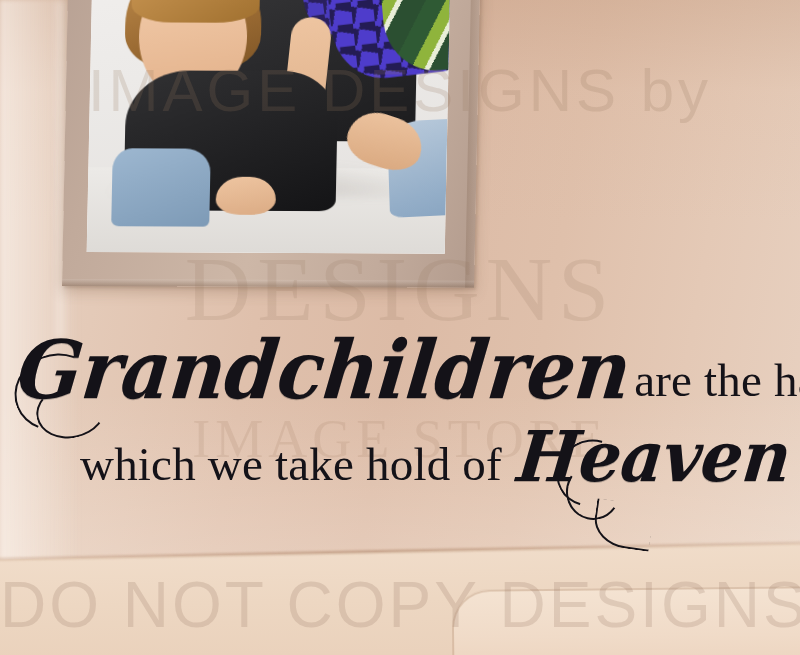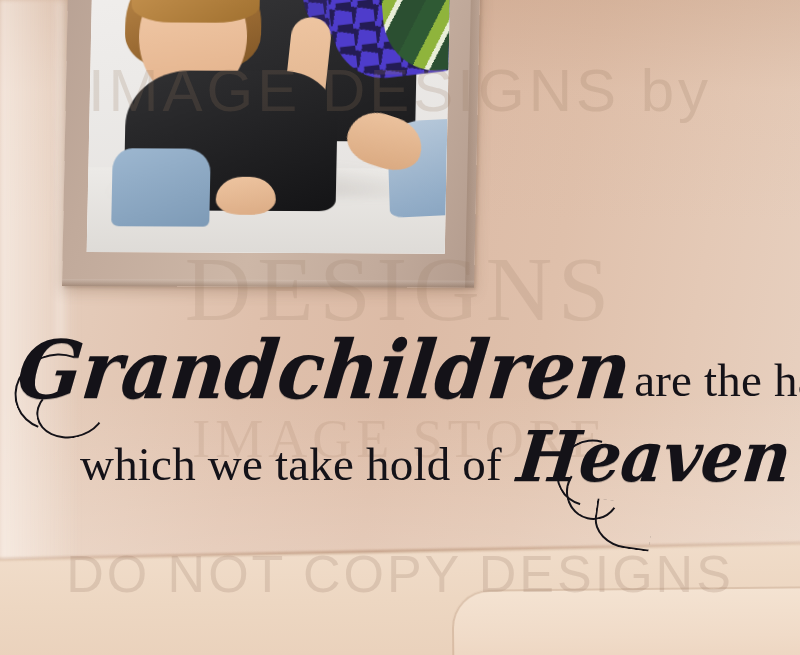--- a/index.html
+++ b/index.html
@@ -272,21 +272,21 @@
     font-family:"Liberation Sans", sans-serif;
     font-weight:400;
     color:rgba(152,118,96,.20);
     white-space:nowrap;
     user-select:none;
     letter-spacing:1px;
   }
   .wm-1{top:56px;font-size:60px;letter-spacing:4px;}
   .wm-2{top:236px;font-size:92px;letter-spacing:6px;font-family:"Liberation Serif",serif;color:rgba(150,116,94,.17);}
   .wm-3{top:408px;font-size:54px;letter-spacing:5px;font-family:"Liberation Serif",serif;color:rgba(168,134,112,.20);}
-  .wm-4{top:544px;font-size:52px;letter-spacing:3px;color:rgba(150,118,98,.22);}
+  .wm-4{top:568px;font-size:64px;letter-spacing:3px;color:rgba(150,118,98,.22);}
 </style>
 </head>
 <body>
 
 <div id="scene">
 
   <div class="wall-base"></div>
   <div class="wall-vert"></div>
   <div class="wall-left-light"></div>
   <div class="wall-join"></div>

